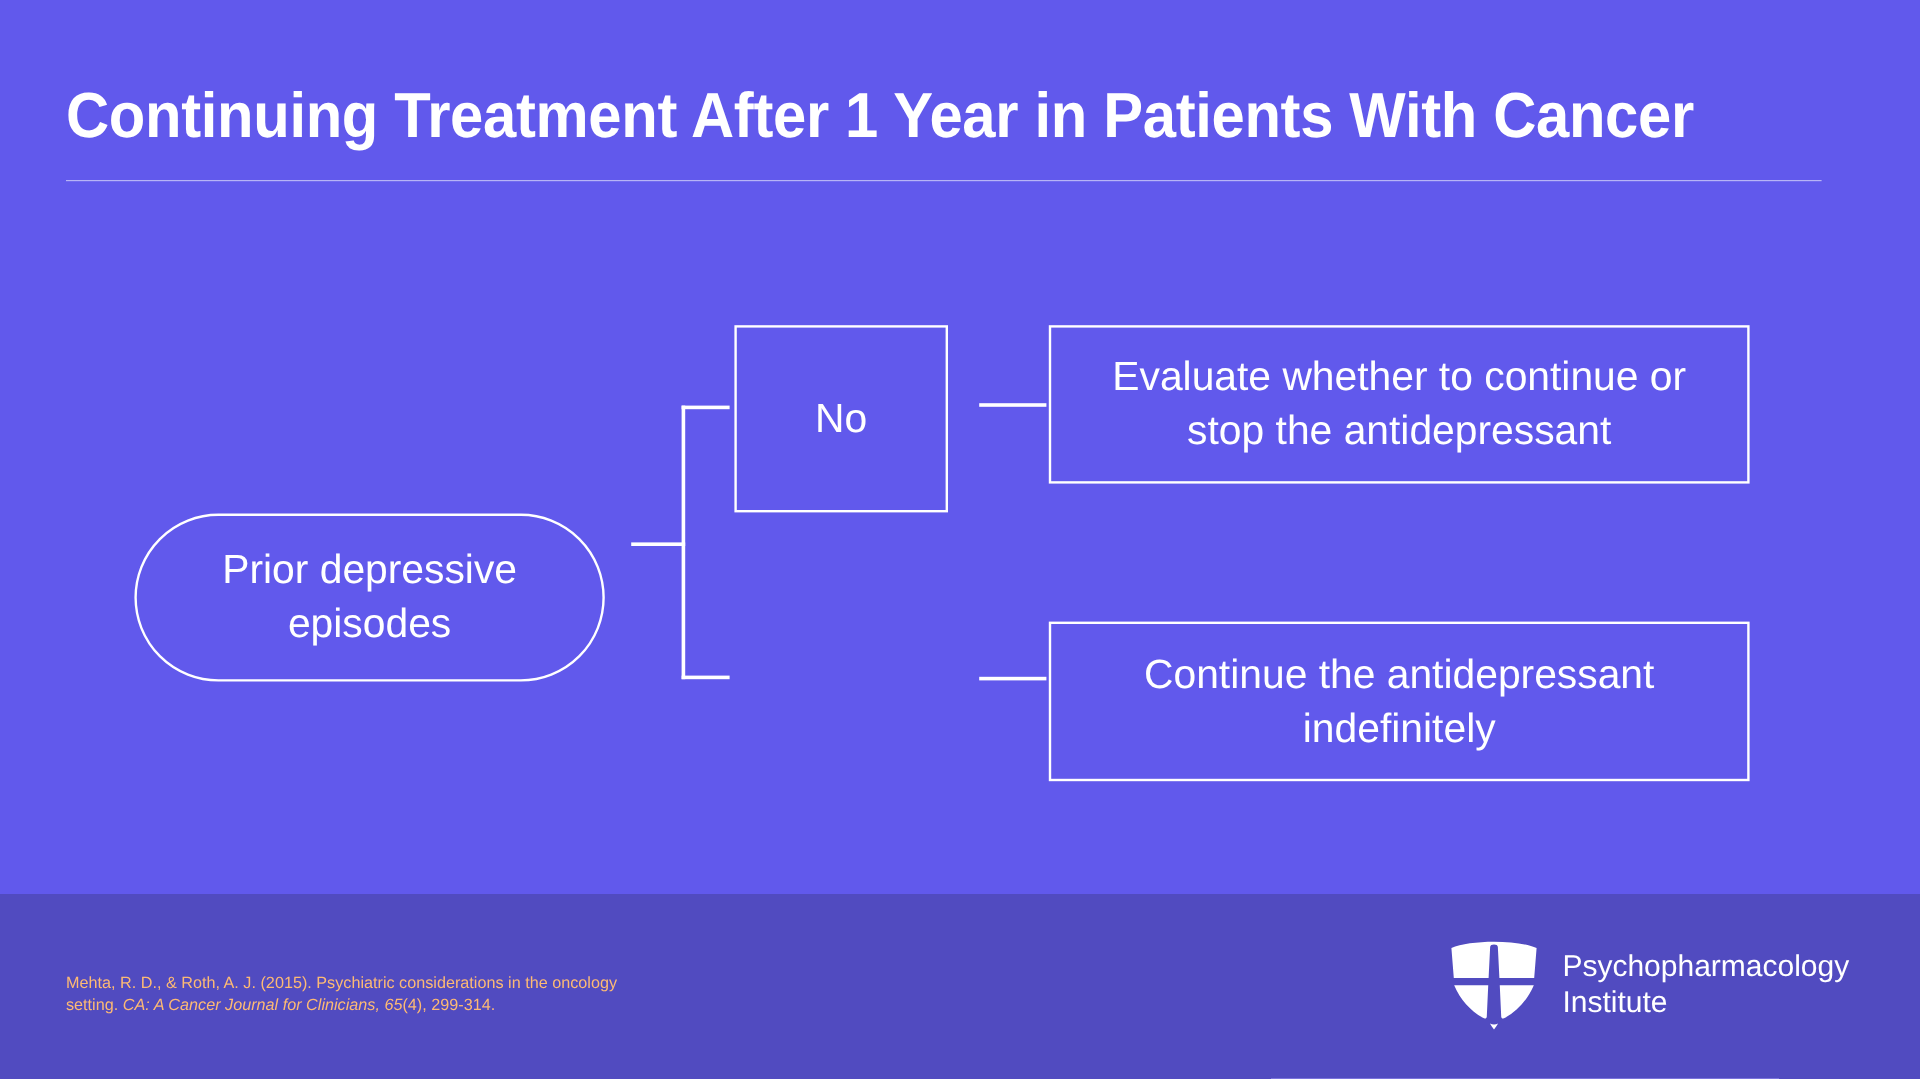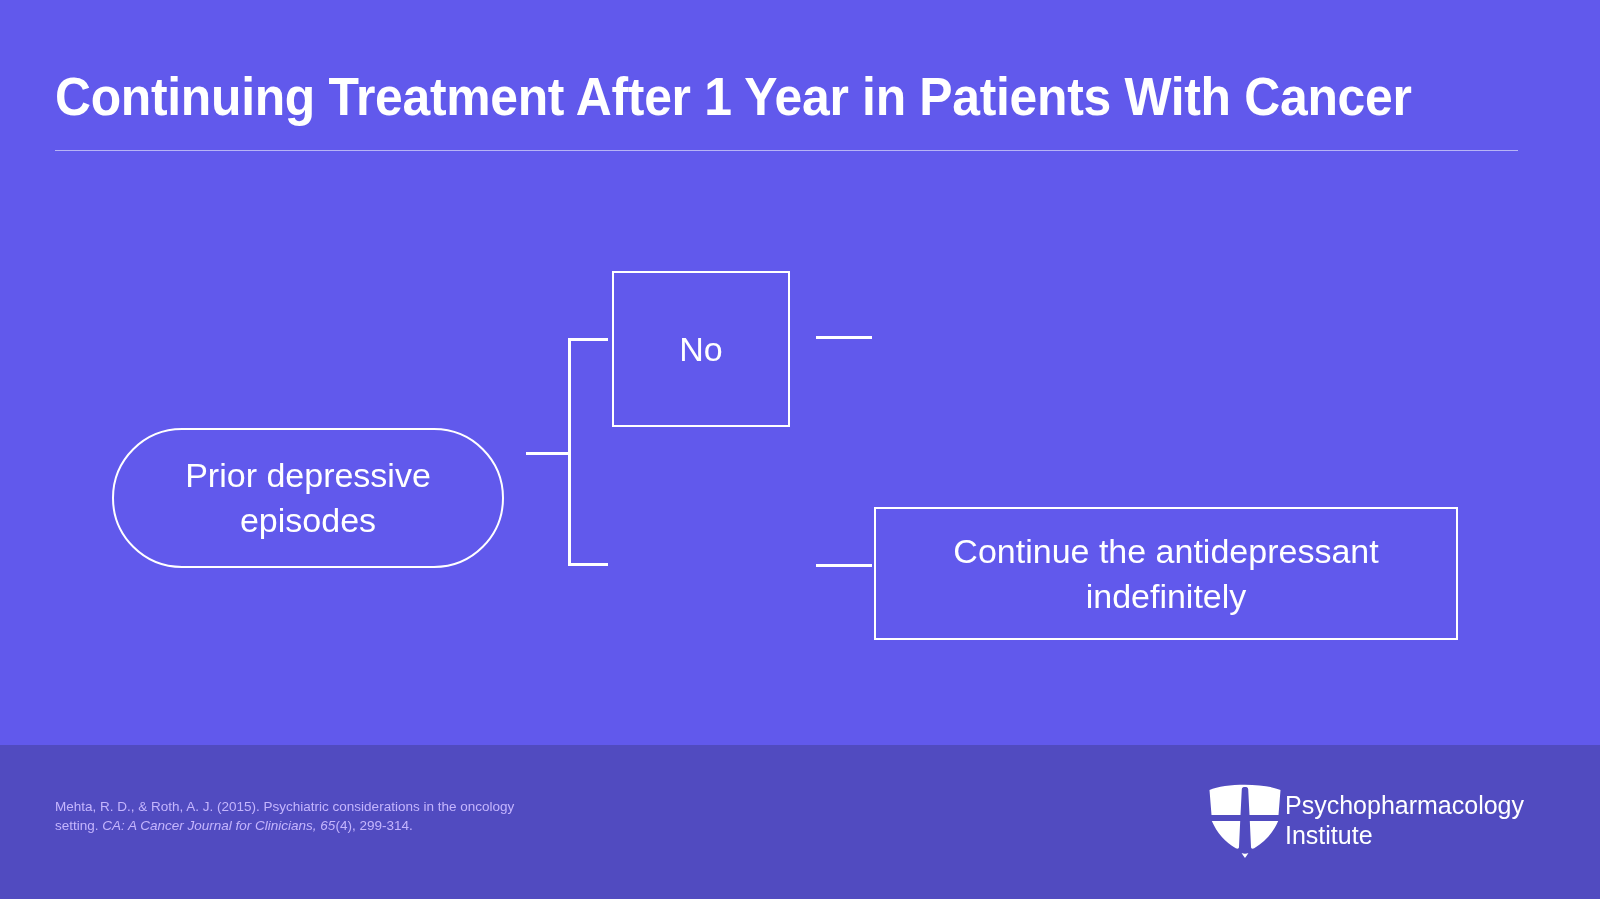--- a/index.html
+++ b/index.html
@@ -58,21 +58,21 @@
     font-weight: 400;
   }
   .node.pill {
     border-radius: 70px;
   }
 
   #node-prior { left: 112px;  top: 384px; width: 392px; height: 140px; margin-top: 44px; }
   #node-no    { left: 612px;  top: 271px; width: 178px; height: 156px; font-size: 34px;}
   #node-yes   { left: 610px;  top: 499px; width: 180px; height: 133px; }
   #node-eval  { left: 874px;  top: 271px; width: 584px; height: 132px; }
-  #node-cont  { left: 874px;  top: 507px; width: 584px; height: 133px; }
+  #node-cont  { left: 874px;  top: 518px; width: 584px; height: 133px; }
 
   .node .node-text { padding: 0 18px; }
 
   
   .conn {
     position: absolute;
     background: #ffffff;
   }
   
   #conn-stem     { left: 526px; top: 452px; width: 45px;  height: 3px; }
@@ -92,35 +92,36 @@
     position: absolute;
     left: 0;
     top: 745px;
     width: 1600px;
     height: 154px;
     background: #514bc0;
   }
   #citation {
     position: absolute;
     left: 55px;
-    top: 52px;
+    top: 64px;
     width: 470px;
-    color: #c4b5fd;
+    color: #fdba74;
     font-size: 13.5px;
     line-height: 19px;
   }
   #citation em { font-style: italic; }
 
   
   #logo {
     position: absolute;
     left: 1205px;
     top: 33px;
     display: flex;
     align-items: center;
+    gap: 17px;
   }
   #logo-mark { width: 80px; height: 84px; display: block; }
   #logo-text {
     color: #ffffff;
     font-size: 25px;
     line-height: 30px;
     font-weight: 300;
     white-space: pre-line;
   }
 </style>
@@ -140,20 +141,23 @@
   <div class="conn" id="conn-yes-cont"></div>
 
   <div class="node pill" id="node-prior">
     <span class="node-text">Prior depressive episodes</span>
   </div>
 
   <div class="node" id="node-no">
     <span class="node-text">No</span>
   </div>
 
+  <div class="node" id="node-eval">
+    <span class="node-text">Evaluate whether to continue or stop the antidepressant</span>
+  </div>
 
 
   <div class="node" id="node-cont">
     <span class="node-text">Continue the antidepressant indefinitely</span>
   </div>
 
   <div id="footer">
 
     <div id="citation"><span>Mehta, R. D., &amp; Roth, A. J. (2015). Psychiatric considerations in the oncology setting. </span><em>CA: A Cancer Journal for Clinicians, 65</em><span>(4), 299-314.</span></div>
 

